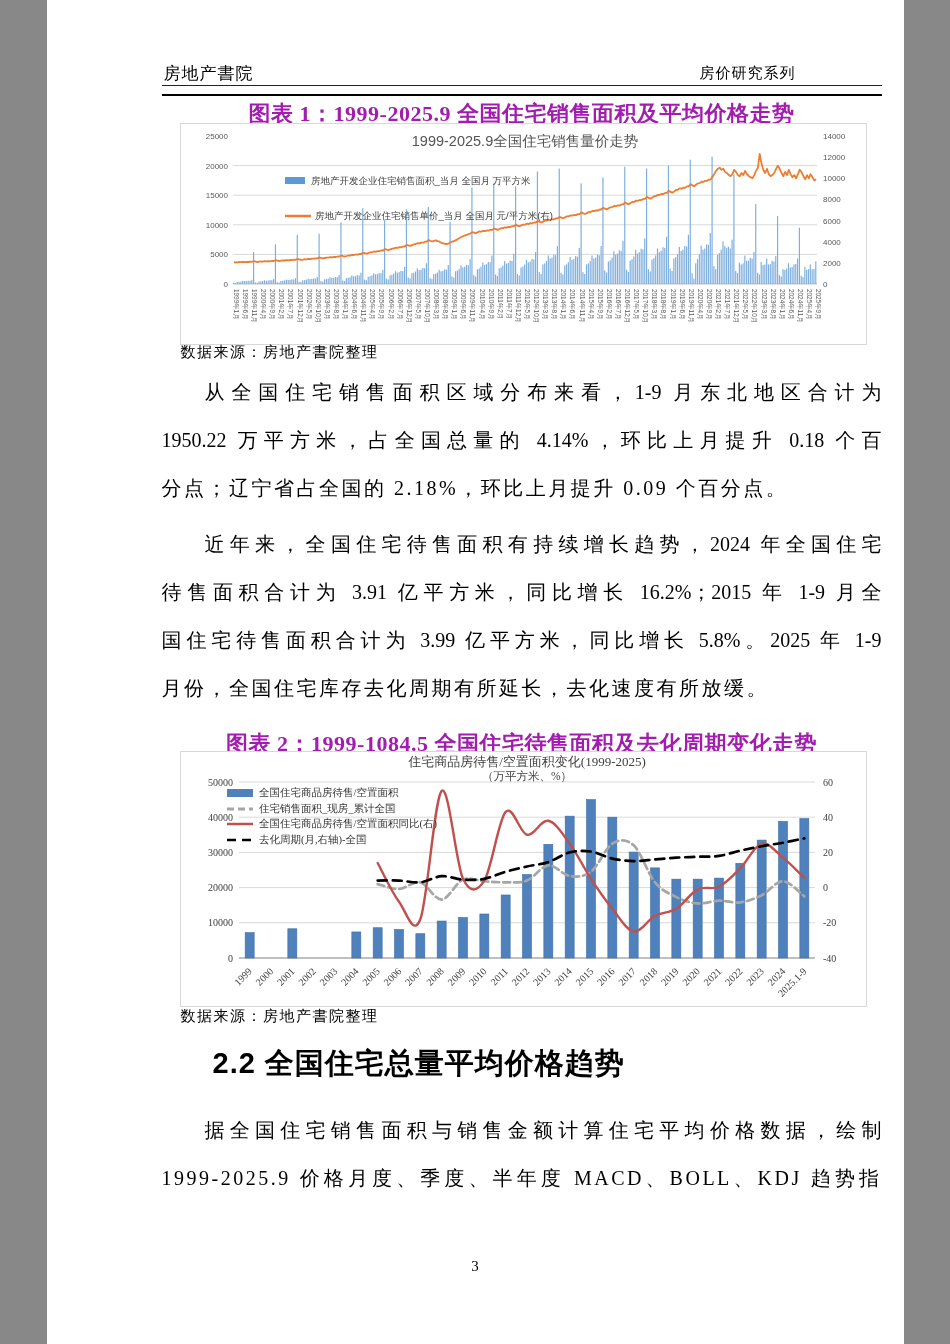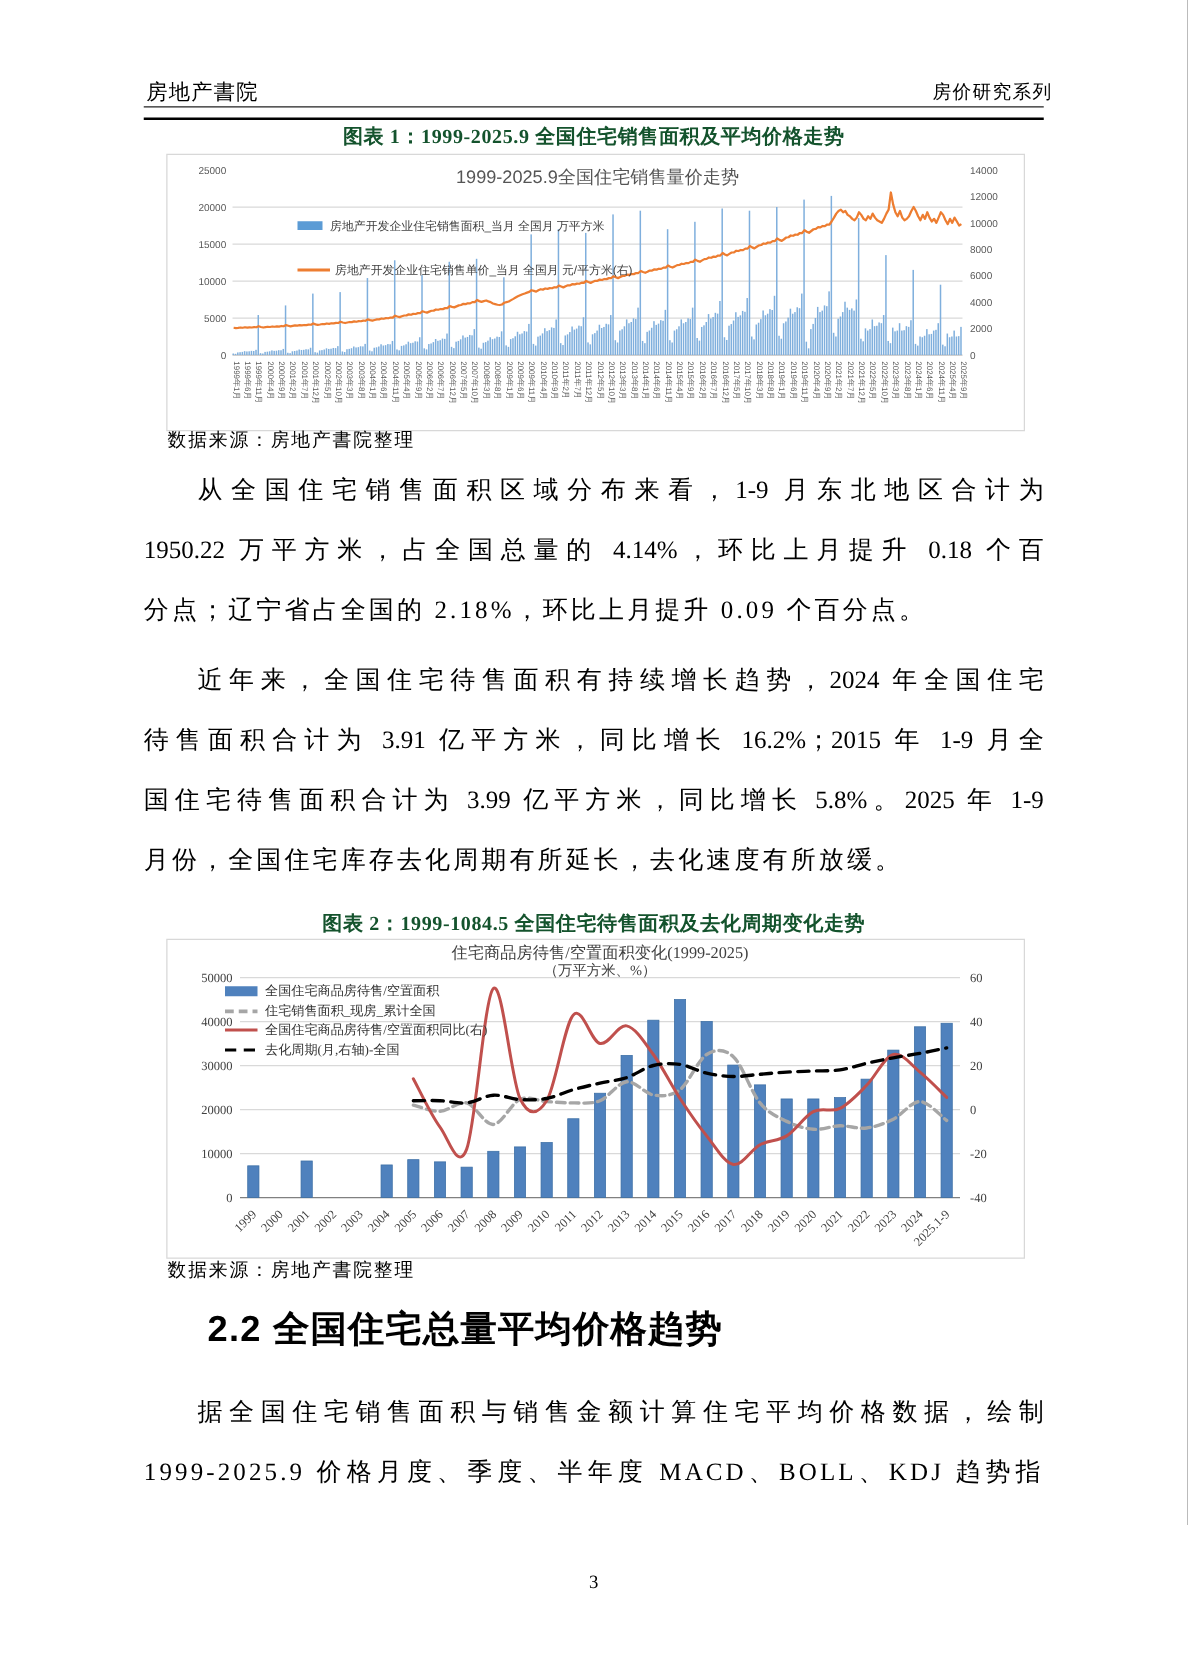--- a/index.html
+++ b/index.html
@@ -1,22 +1,22 @@
 <!DOCTYPE html>
 <html><head>
 <meta charset="utf-8">
 <style>
   html,body{margin:0;padding:0;background:#888;}
-  .page{position:relative;width:950px;height:1344px;margin:0 auto;background:#ffffff;
+  .page{position:relative;width:857px;height:1344px;margin:0 auto;background:#ffffff;
         font-family:"Liberation Serif","DejaVu Serif",serif;color:#000;overflow:hidden;}
   .hdr-left{position:absolute;top:62px;left:117px;font-size:17px;font-family:"Liberation Sans","DejaVu Sans",sans-serif;letter-spacing:1px;}
   .hdr-right{position:absolute;top:64px;right:108px;font-size:15px;font-family:"Liberation Sans","DejaVu Sans",sans-serif;letter-spacing:1px;}
   .hdr-rule-thin{position:absolute;top:85px;left:115px;width:720px;height:0;border-top:1px solid #222;}
   .hdr-rule{position:absolute;top:94px;left:115px;width:720px;height:0;border-top:2.5px solid #000;}
-  .figcap{position:absolute;left:115px;width:720px;text-align:center;color:#14532d;font-weight:bold;font-size:16px;letter-spacing:0.5px;}
+  .figcap{position:absolute;left:115px;width:720px;text-align:center;color:#a21caf;font-weight:bold;font-size:22px;letter-spacing:0.5px;}
   #cap1{top:99px;} #cap2{top:729px;}
   .chartbox{position:absolute;left:133px;width:687px;background:#fff;border:1px solid #d8d8d8;box-sizing:border-box;}
   #chart1{top:123px;height:222px;} #chart2{top:751px;height:256px;}
   .source{position:absolute;left:134px;font-size:15px;letter-spacing:1.5px;}
   #src1{top:343px;} #src2{top:1007px;}
   .para{position:absolute;left:115px;width:720px;font-size:20px;line-height:48px;}
   .bline{text-align:justify;text-align-last:justify;height:48px;overflow:hidden;}
   .bline.end{text-align-last:left;letter-spacing:2.5px;}
   .bline.first{text-indent:43px;}
   #para1{top:368px;} #para2{top:520px;} #para3{top:1106px;}

